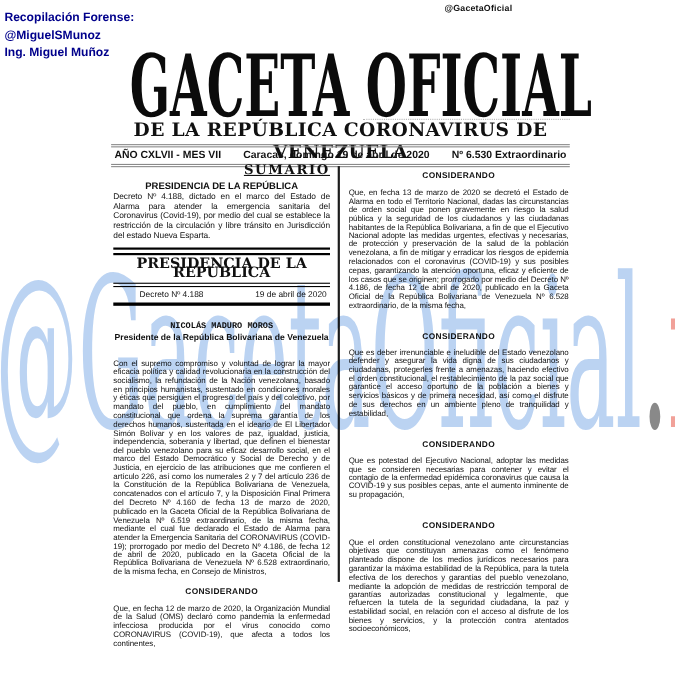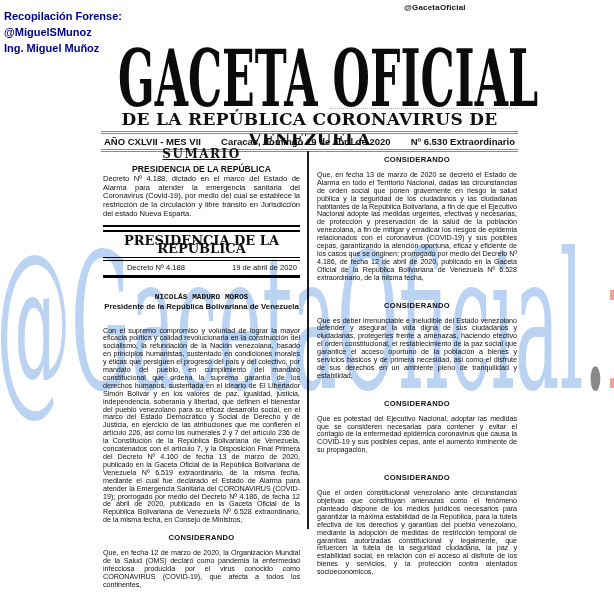--- a/index.html
+++ b/index.html
@@ -23,21 +23,21 @@
   .infobar { position:absolute; left:101px; top:131px; width:417px; height:21px; border-top:3px double #8a8a8a; border-bottom:3px double #8a8a8a; display:flex; justify-content:space-between; align-items:center; padding:0 3px; font-family:Liberation Sans, sans-serif; font-weight:bold; font-size:9.5px; color:#111; }
 
   
   .divider { position:absolute; left:307px; top:151px; width:2px; height:378px; background:#1c1c1c; }
 
   
   .col { position:absolute; font-size:7.2px; line-height:7.9px; color:#101010; }
   .col-left  { left:103px; top:151px; width:197px; }
   .col-right { left:317px; top:156px; width:200px; }
 
-  .sumario-title { text-align:center; font-family:"DejaVu Serif", serif; font-weight:bold; font-size:12px; letter-spacing:1.5px; text-decoration:underline; margin-bottom:7px; }
+  .sumario-title { text-align:right; font-family:"DejaVu Serif", serif; font-weight:bold; font-size:12px; letter-spacing:1.5px; text-decoration:underline; margin-bottom:7px; }
   .sumario-heading { text-align:center; font-weight:bold; font-size:8.6px; margin-bottom:1px; }
   .sumario-entry { text-align:justify; font-size:7.6px; line-height:8.8px; margin-bottom:6px; }
 
   .rule-double-thick { height:7px; border-top:2px solid #000; border-bottom:2px solid #000; margin-bottom:5px; }
   .section-header { text-align:center; font-family:"DejaVu Serif", serif; font-weight:bold; font-size:13px; margin-bottom:4px; }
   .rule-double-thin { height:4px; border-top:1px solid #000; border-bottom:1px solid #000; margin-bottom:2px; }
   .decree-row { display:flex; justify-content:flex-end; font-size:7.6px; padding:1px 3px; margin-bottom:2px;gap:47px; }
   .rule-thick { border-top:3px solid #000; margin-bottom:15px; }
 
   .author-name { text-align:center; font-weight:bold; font-size:7.8px; line-height:9.5px;font-family:Liberation Mono, monospace; }

